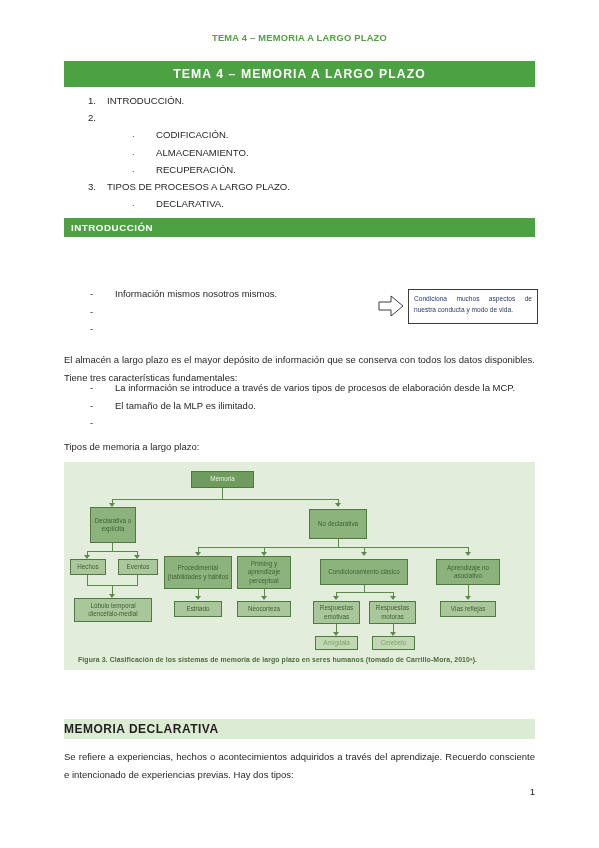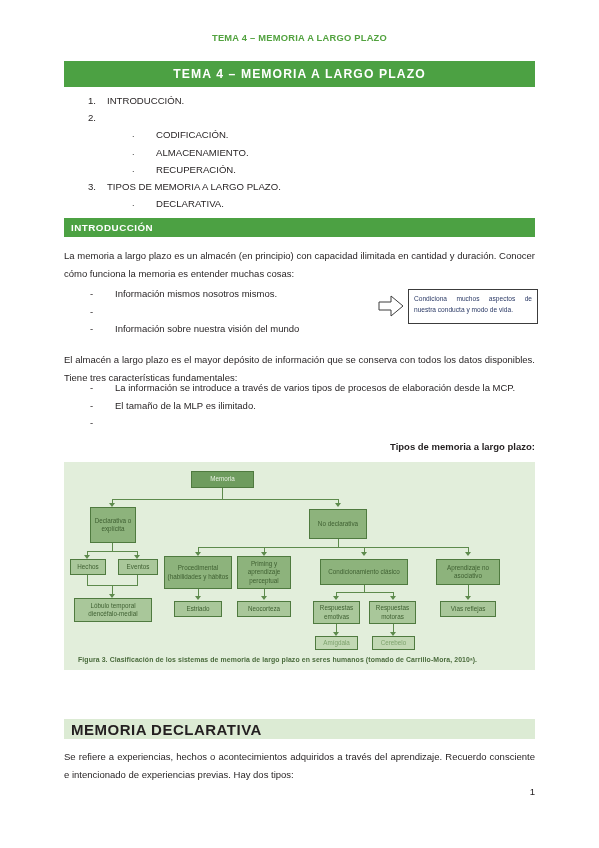--- a/index.html
+++ b/index.html
@@ -55,31 +55,30 @@
     color:#ffffff;font-weight:bold;font-size:9.8px;letter-spacing:.5px;
     padding-left:7px;
   }
   
   .bar-light{
     position:absolute;left:64px;width:471px;height:20px;
     background:#dcebd4;box-sizing:border-box;
     display:flex;align-items:center;
   }
   .bar-light span{
-    color:#231f20;font-weight:bold;font-size:15px;letter-spacing:.5px;
-    padding-left:7px;
+    color:#231f20;font-weight:bold;font-size:12px;letter-spacing:.5px;
   }
 
   
   .para{
     position:absolute;left:64px;width:471px;
     font-size:9.5px;line-height:17.5px;
     text-align:justify;color:#231f20;
   }
-  .para.bold{font-weight:bold;text-align:right;}
+  .para.bold{font-weight:normal;text-align:left;}
 
   .bullets{position:absolute;left:64px;width:471px;}
   .bullet{
     display:flex;font-size:9.5px;line-height:17.5px;color:#231f20;
     padding-left:26px;
   }
   .bullet .dash{width:25px;flex:0 0 25px;}
   .bullet .btext{flex:1;}
 
   
@@ -157,49 +156,47 @@
     <div class="toc-l2">
       <span class="dash">.</span>
       <span>ALMACENAMIENTO.</span>
     </div>
     <div class="toc-l2">
       <span class="dash">.</span>
       <span>RECUPERACIÓN.</span>
     </div>
     <div class="toc-l1">
       <span class="num">3.</span>
-      <span>TIPOS DE MEMORIA A LARGO PLAZO.</span>
+      <span>TIPOS DE PROCESOS A LARGO PLAZO.</span>
     </div>
     <div class="toc-l2">
       <span class="dash">.</span>
       <span>DECLARATIVA.</span>
     </div>
     <div class="toc-l2">
       <span class="dash">.</span>
       <span>NO DECLARATIVA</span>
     </div>
   </div>
 
   <div class="bar-solid" style="top:218px;">
     <span>INTRODUCCIÓN</span>
   </div>
 
-  <div class="para" style="top:247px;">La memoria a largo plazo es un almacén (en principio) con capacidad ilimitada en cantidad y duración. Conocer cómo funciona la memoria es entender muchas cosas:</div>
 
   <div class="bullets" style="top:285px;">
     <div class="bullet">
       <span class="dash">-</span>
       <span class="btext">Información mismos nosotros mismos.</span>
     </div>
     <div class="bullet">
       <span class="dash">-</span>
     </div>
     <div class="bullet">
       <span class="dash">-</span>
-      <span class="btext">Información sobre nuestra visión del mundo</span>
     </div>
   </div>
 
   <div class="callout-wrap">
     <svg class="callout-arrow" viewBox="0 0 26 26">
       <polygon points="1,9 13,9 13,3 25,13 13,23 13,17 1,17" fill="#ffffff" stroke="#3c3c3c" stroke-width="1"></polygon>
     </svg>
     <div class="callout-box">
       <div class="callout-text">Condiciona muchos aspectos de nuestra conducta y modo de vida.</div>
     </div>

